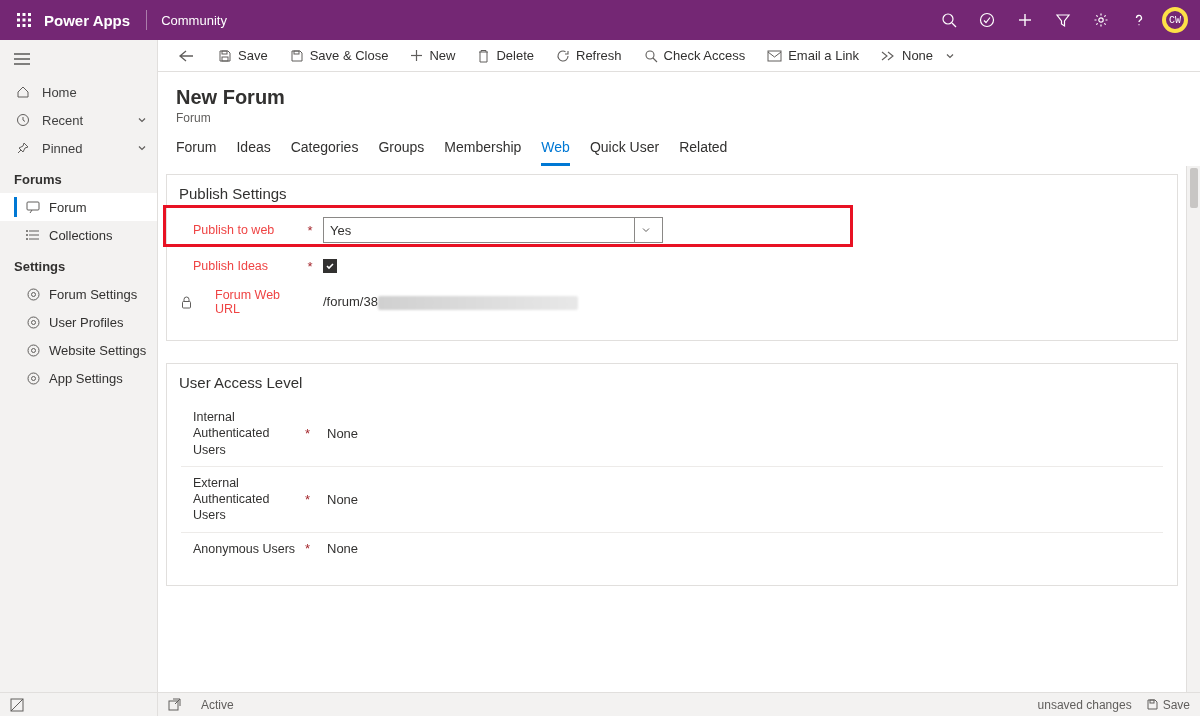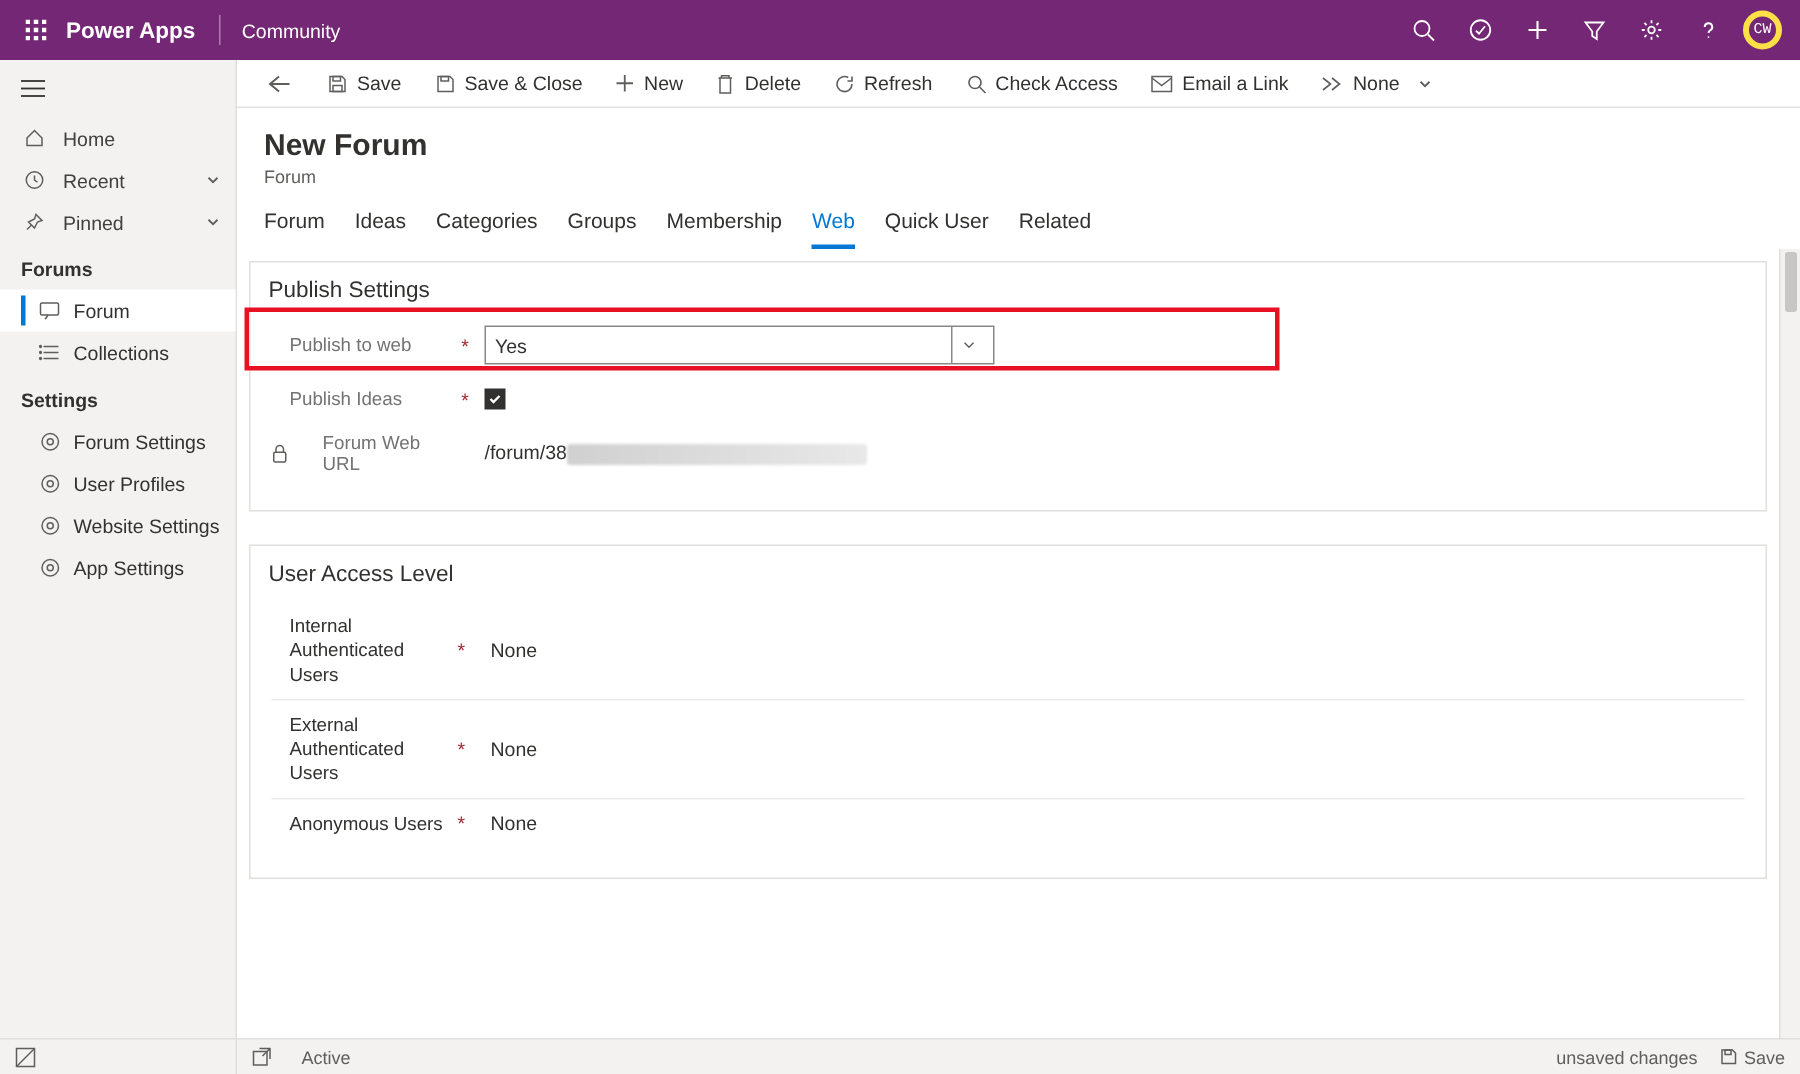--- a/index.html
+++ b/index.html
@@ -37,21 +37,21 @@
   .page-head { padding: 14px 18px 0; }
   .page-title { font-size:20px; font-weight:600; }
   .page-sub { font-size:12px; color:#605e5c; margin-top:2px; }
   .tabs { display:flex; gap:20px; padding: 14px 18px 0; border-bottom: none;}
   .tab { padding-bottom:8px; cursor:pointer; font-size:14px; color:#323130;}
   .tab.active { color:#0078d4; border-bottom:3px solid #0078d4; font-weight:400;}
   .content { padding: 8px 8px 18px; overflow:auto; flex:1;}
   .card { border:1px solid #e1dfdd; margin-bottom:22px; padding: 10px 14px 20px; position:relative; }
   .card h3 { font-weight:400; font-size:15px; margin-bottom:10px; margin-left:-2px;}
   .frow { display:flex; align-items:center; min-height:36px; padding:2px 0;}
-  .frow .lbl { width:124px; font-size:12.5px; color:#737373; display:flex; align-items:center; gap:4px; padding-left:12px;}
+  .frow .lbl { width:124px; font-size:12.5px; color:#ef4444; display:flex; align-items:center; gap:4px; padding-left:12px;}
   .frow .req { color:#a4262c; width:10px; text-align:center; margin-right:8px;}
   .frow .val { flex:0 0 auto; }
   .select { width:340px; height:26px; border:1px solid #8a8886; display:flex; align-items:center; padding:0 6px; justify-content:space-between; font-size:13px;}
   .select .dd { border-left:1px solid #8a8886; height:100%; width:22px; display:flex; align-items:center; justify-content:center;}
   .checkbox { width:14px; height:14px; background:#323130; display:flex; align-items:center; justify-content:center;}
   .checkbox svg { stroke:#fff; }
   .lock { color:#605e5c; margin-right:4px;}
   .url-blur { display:inline-block; width:200px; height:14px; background: linear-gradient(90deg,#d0d0d0,#e8e8e8); vertical-align:middle; filter:blur(1px); border-radius:2px;}
   .ua-row { display:flex; align-items:center; border-bottom:1px solid #edebe9; padding:8px 0;}
   .ua-row:last-child { border-bottom:none;}

